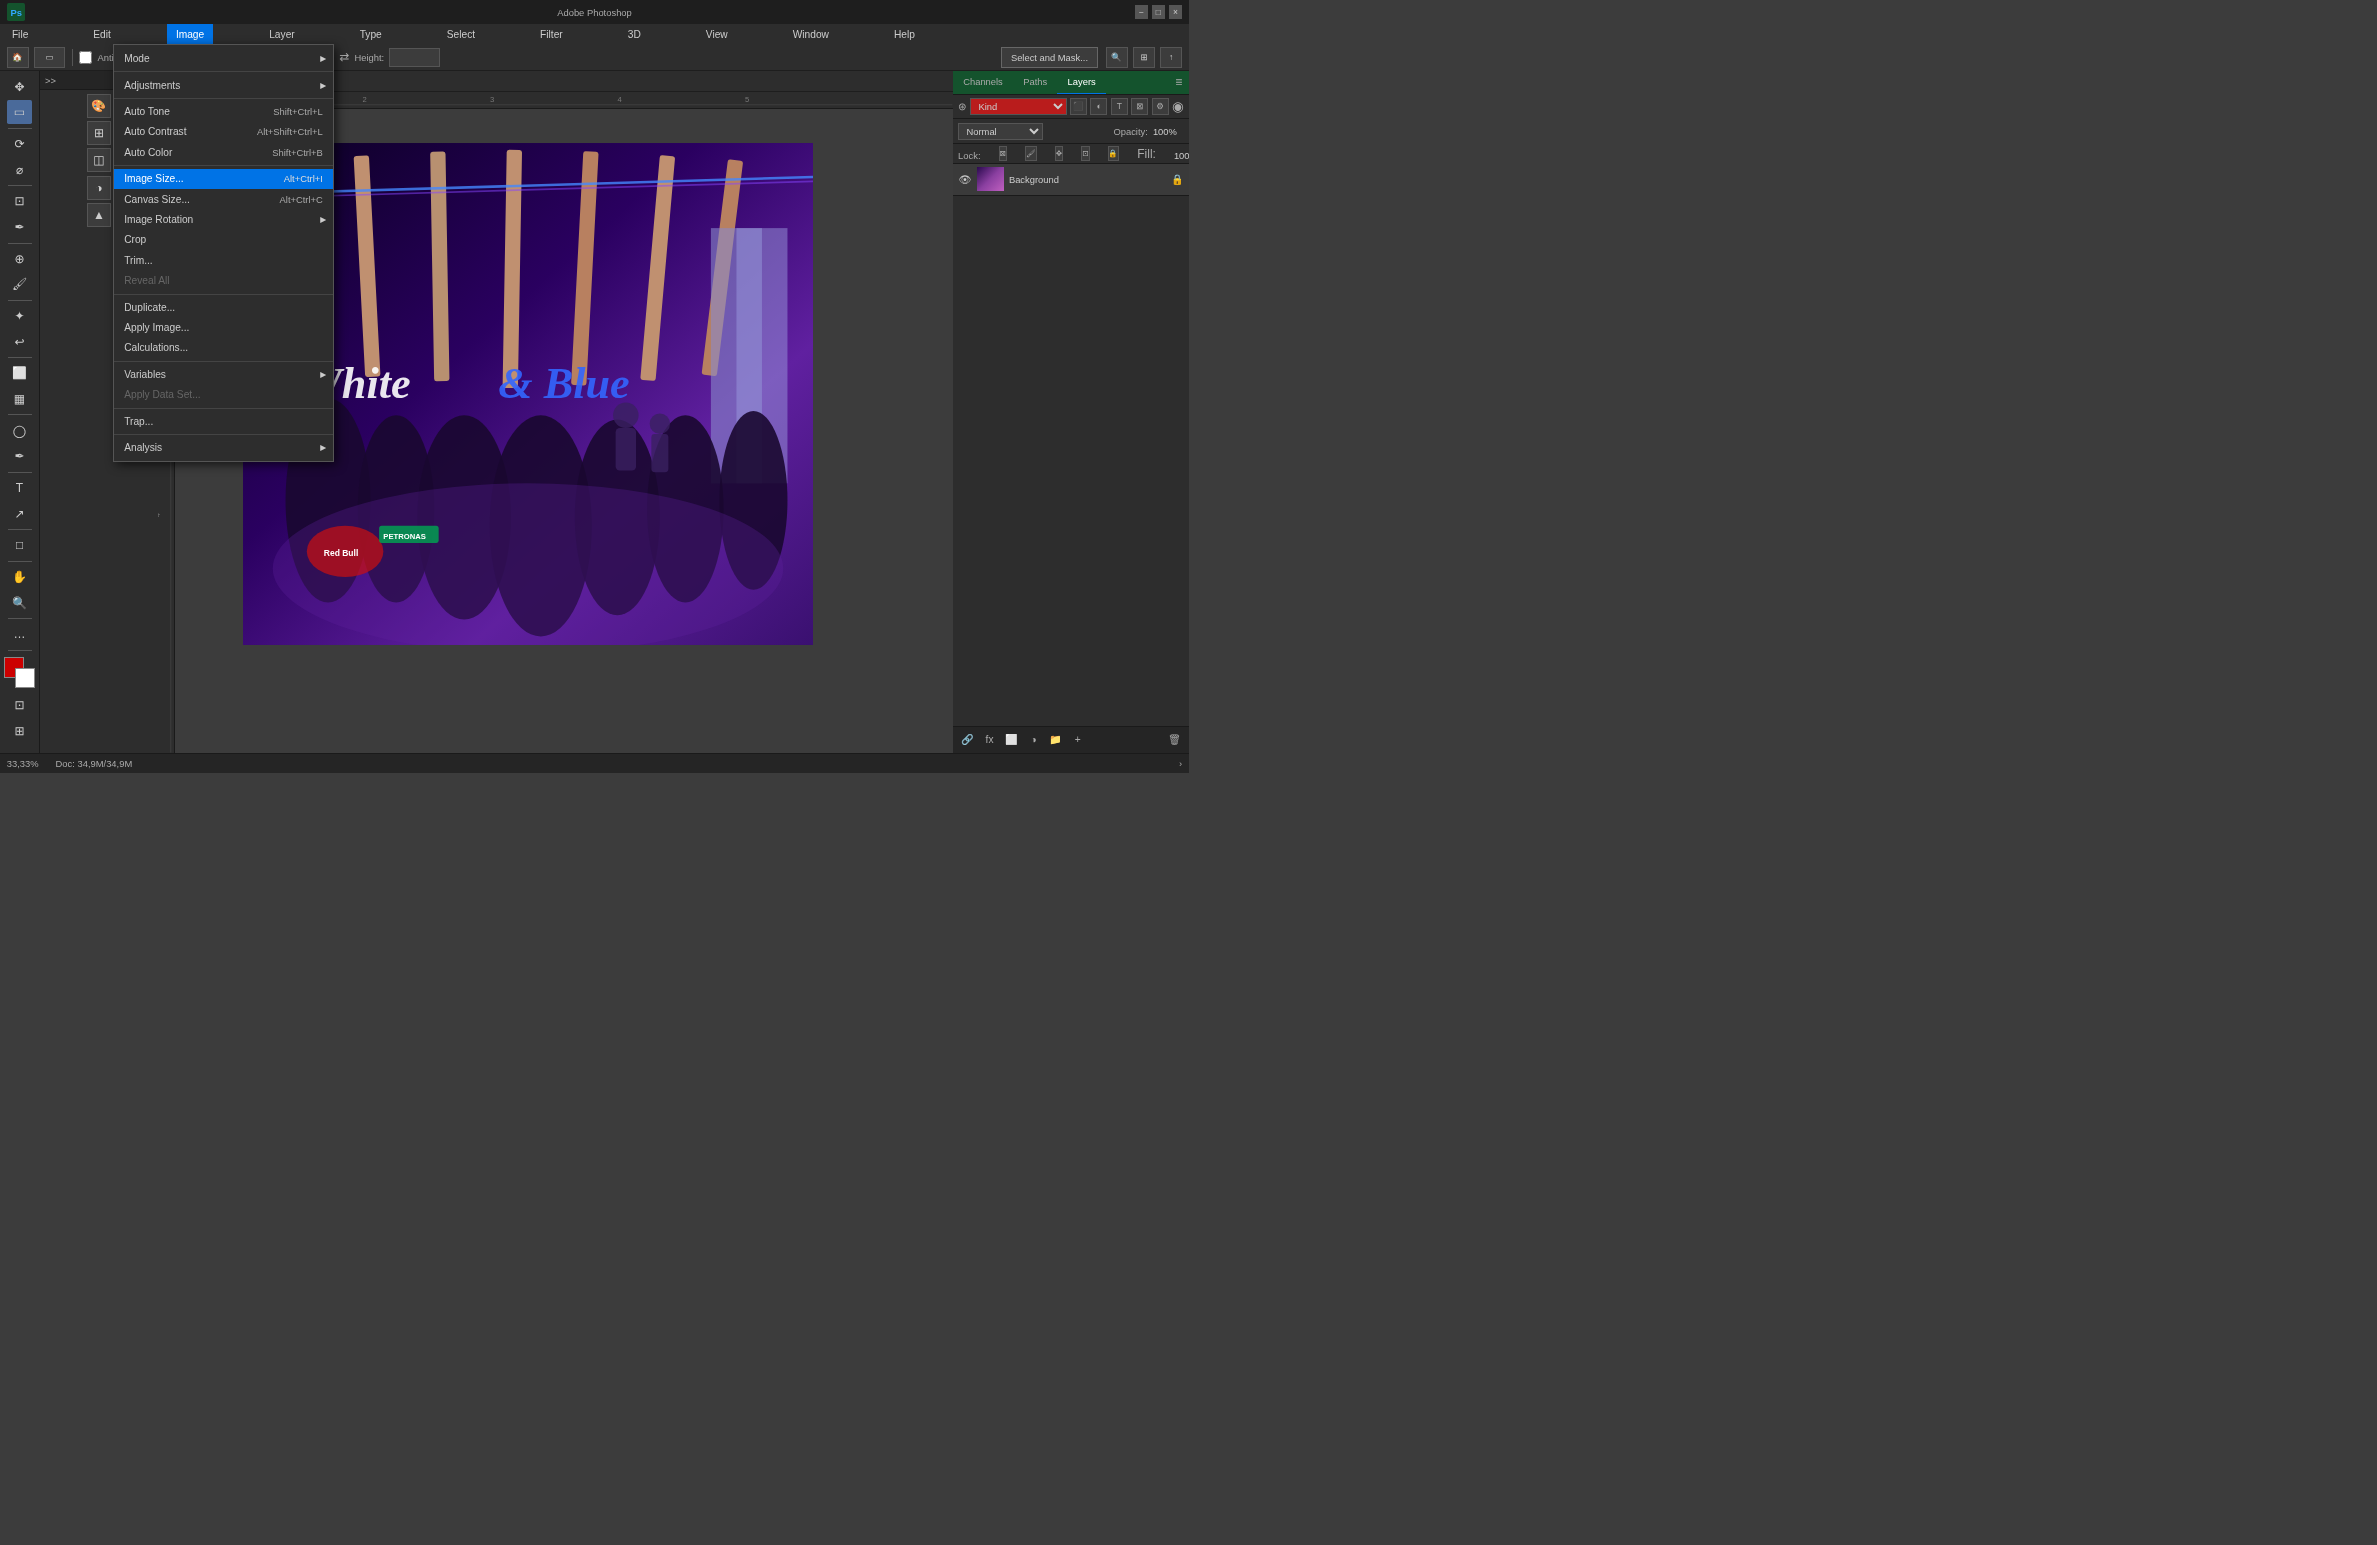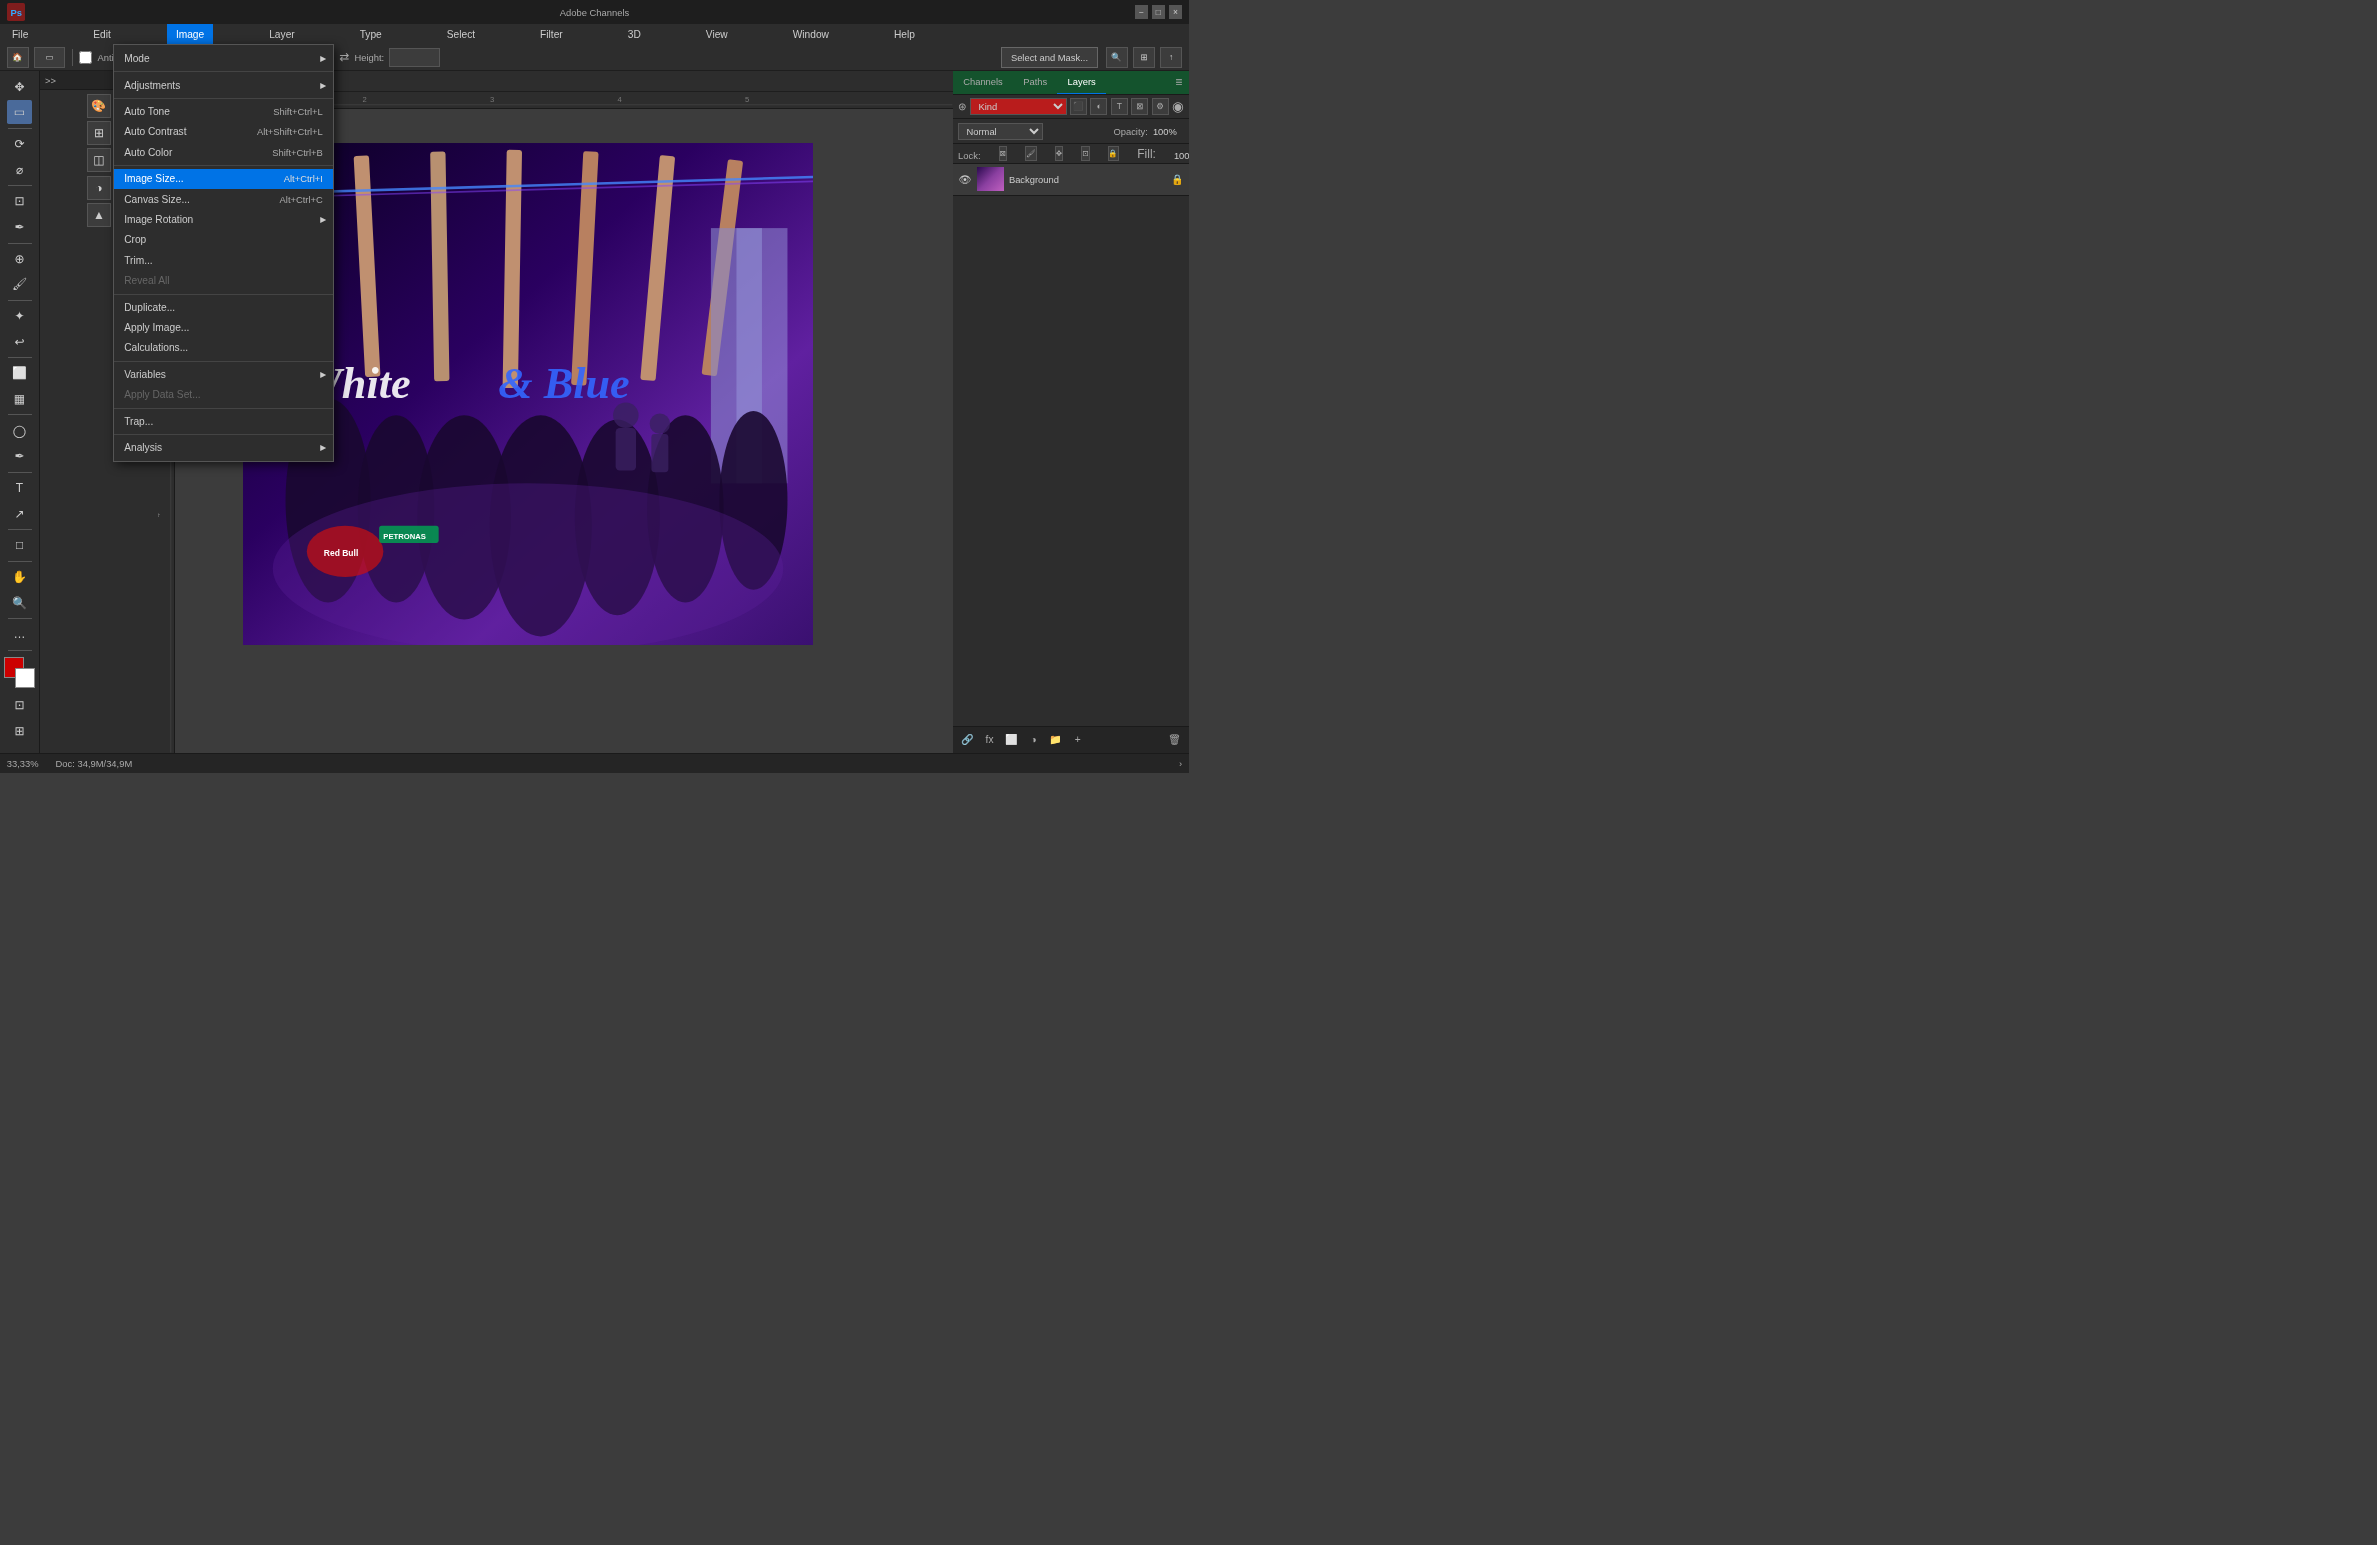--- a/index.html
+++ b/index.html
@@ -27,21 +27,21 @@
       z-index: 100;
     }
     #titlebar-left {
       display: flex;
       align-items: center;
       gap: 6.8px;
     }
     .ps-logo {
       width: 18.7px;
       height: 18.7px;
-      background: #7f1d1d;
+      background: #14532d;
       display: flex;
       align-items: center;
       justify-content: center;
       font-size: 9.4px;
       font-weight: bold;
       color: #31a8ff;
       border-radius: 1.7px;
       flex-shrink: 0;
     }
     #titlebar-center {
@@ -587,21 +587,21 @@
       font-size: 7.7px;
     }
   </style>
 </head>
 <body>
 
 <div id="titlebar">
   <div id="titlebar-left">
     <div class="ps-logo">Ps</div>
   </div>
-  <div id="titlebar-center">Adobe Channels</div>
+  <div id="titlebar-center">Adobe Photoshop</div>
   <div id="titlebar-controls">
     <button class="title-btn">−</button>
     <button class="title-btn">□</button>
     <button class="title-btn">×</button>
   </div>
 </div>
 
 <div id="menubar">
   <div class="menu-item">File</div>
   <div class="menu-item">Edit</div>

